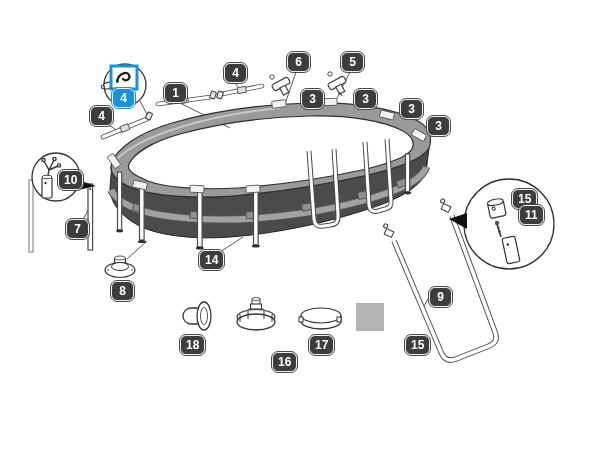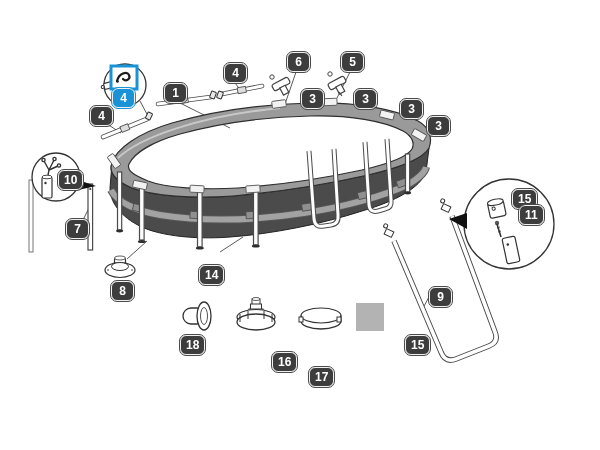--- a/index.html
+++ b/index.html
@@ -296,22 +296,22 @@
   <div class="marker" style="left:224px;top:63px;">4</div>
   <div class="marker" style="left:287px;top:52px;">6</div>
   <div class="marker" style="left:341px;top:52px;">5</div>
   <div class="marker" style="left:301px;top:89px;">3</div>
   <div class="marker" style="left:354px;top:89px;">3</div>
   <div class="marker" style="left:400px;top:99px;">3</div>
   <div class="marker" style="left:427px;top:116px;">3</div>
   <div class="marker" style="left:58px;top:170px;text-align:right;">10</div>
   <div class="marker" style="left:66px;top:219px;">7</div>
   <div class="marker" style="left:111px;top:281px;">8</div>
-  <div class="marker" style="left:199px;top:265px;">14</div>
+  <div class="marker" style="left:199px;top:250px;">14</div>
   <div class="marker" style="left:429px;top:287px;">9</div>
   <div class="marker" style="left:512px;top:189px;">15</div>
   <div class="marker" style="left:519px;top:205px;">11</div>
   <div class="marker" style="left:180px;top:335px;text-align:center;">18</div>
   <div class="marker" style="left:244px;top:352px;margin-left:28px;">16</div>
-  <div class="marker" style="left:309px;top:335px;margin-top:32px;">17</div>
+  <div class="marker" style="left:309px;top:335px;">17</div>
   <div class="marker" style="left:357px;top:335px;margin-left:48px;">15</div>
 
 </div>
 
 </body></html>

